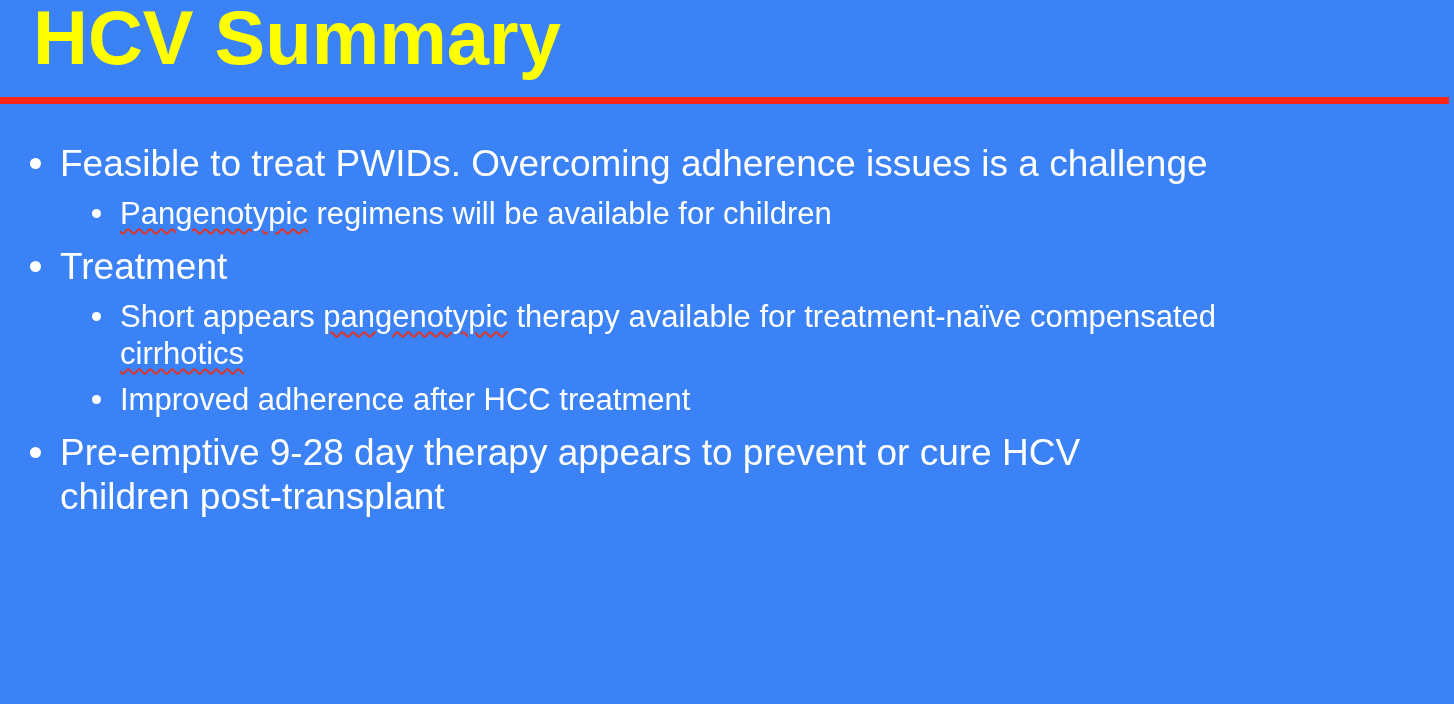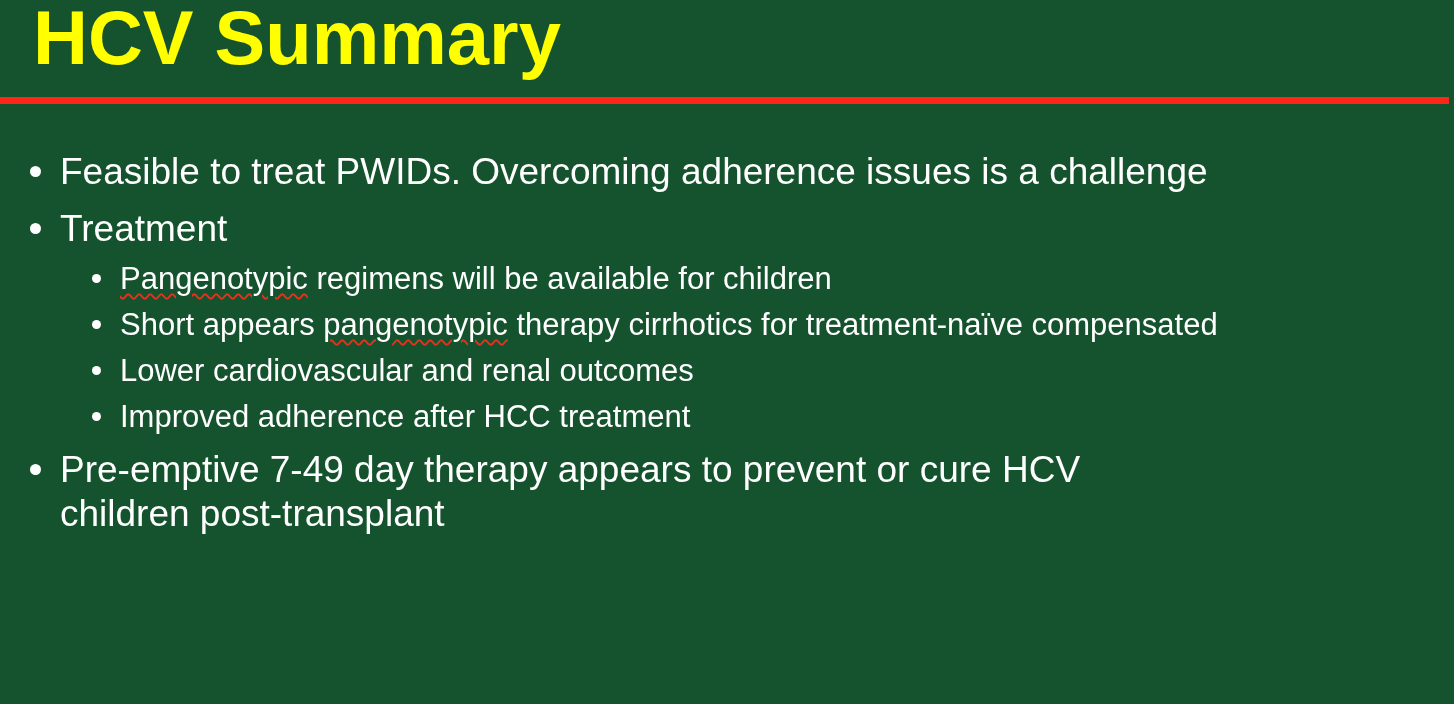--- a/index.html
+++ b/index.html
@@ -4,41 +4,41 @@
 <style>
   html, body {
     margin: 0;
     padding: 0;
     background: #000000;
   }
   .slide {
     position: relative;
     width: 1454px;
     height: 704px;
-    background: #14532d;
+    background: #3b82f6;
     overflow: hidden;
     font-family: "Liberation Sans", sans-serif;
   }
   .slide-title {
     margin: -4px 0 0 33px;
     font-size: 76px;
     line-height: 84px;
     font-weight: bold;
     color: #FFFF00;
     letter-spacing: 0px;
   }
   .accent-rule {
     margin-top: 17px;
     width: 1449px;
     height: 7px;
     background: #FF2617;
     border: none;
   }
   .content {
-    padding-top: 33px;
+    padding-top: 25px;
     color: #FFFFFF;
   }
   .bullet {
     display: flex;
     align-items: flex-start;
   }
   .bullet .marker {
     flex: 0 0 auto;
     border-radius: 50%;
     background: #FFFFFF;
@@ -84,51 +84,46 @@
 <div class="slide">
   <h1 class="slide-title">HCV Summary</h1>
   <div class="accent-rule"></div>
   <div class="content" id="bullet-list">
       <div class="bullet b1">
         <span class="marker"></span>
         <div class="text-block">
           <div class="line"><span>Feasible to treat PWIDs. Overcoming adherence issues is a challenge</span></div>
         </div>
       </div>
+      <div class="bullet b2">
+        <span class="marker"></span>
+        <div class="text-block">
+          <div class="line"><span class="sq">Pangenotypic</span><span> regimens will be available for children</span></div>
+        </div>
+      </div>
       <div class="bullet b1">
         <span class="marker"></span>
         <div class="text-block">
           <div class="line"><span>Treatment</span></div>
         </div>
       </div>
       <div class="bullet b2">
         <span class="marker"></span>
         <div class="text-block">
-          <div class="line"><span class="sq">Pangenotypic</span><span> regimens will be available for children</span></div>
-        </div>
-      </div>
-      <div class="bullet b2">
-        <span class="marker"></span>
-        <div class="text-block">
-          <div class="line"><span>Short appears </span><span class="sq">pangenotypic</span><span> therapy cirrhotics for treatment-naïve compensated</span></div>
-        </div>
-      </div>
-      <div class="bullet b2">
-        <span class="marker"></span>
-        <div class="text-block">
-          <div class="line"><span>Lower cardiovascular and renal outcomes</span></div>
+          <div class="line"><span>Short appears </span><span class="sq">pangenotypic</span><span> therapy available for treatment-naïve compensated</span></div>
+          <div class="line"><span class="sq">cirrhotics</span></div>
         </div>
       </div>
       <div class="bullet b2">
         <span class="marker"></span>
         <div class="text-block">
           <div class="line"><span>Improved adherence after HCC treatment</span></div>
         </div>
       </div>
       <div class="bullet b1">
         <span class="marker"></span>
         <div class="text-block">
-          <div class="line"><span>Pre-emptive 7-49 day therapy appears to prevent or cure HCV</span></div>
+          <div class="line"><span>Pre-emptive 9-28 day therapy appears to prevent or cure HCV</span></div>
           <div class="line"><span>children post-transplant</span></div>
         </div>
       </div>
     </div>
 </div>
 
 </body></html>

